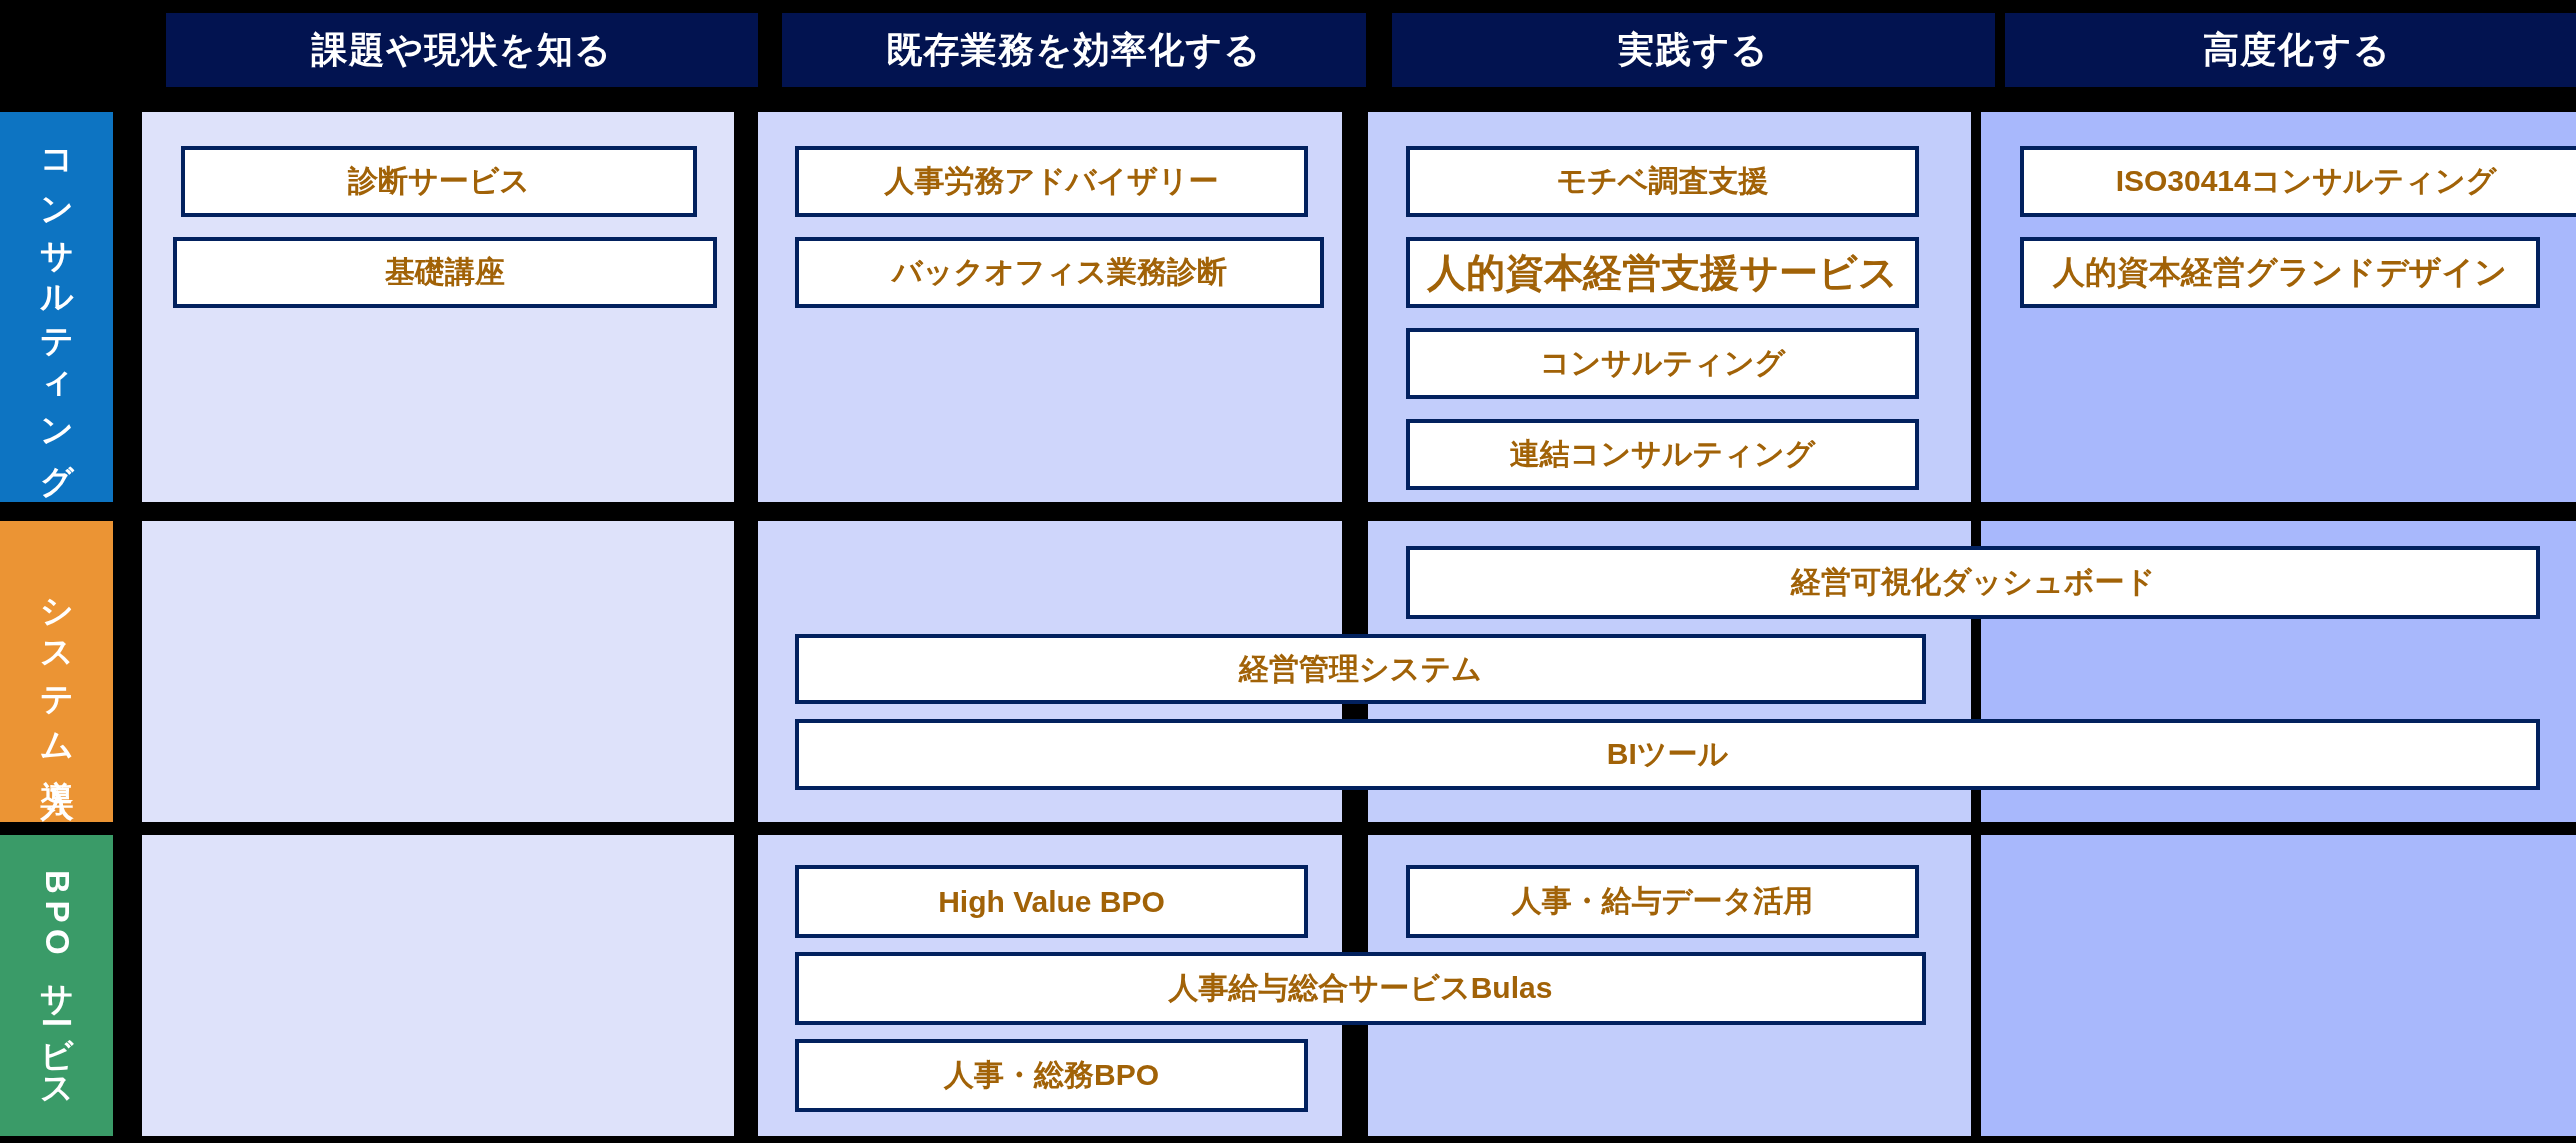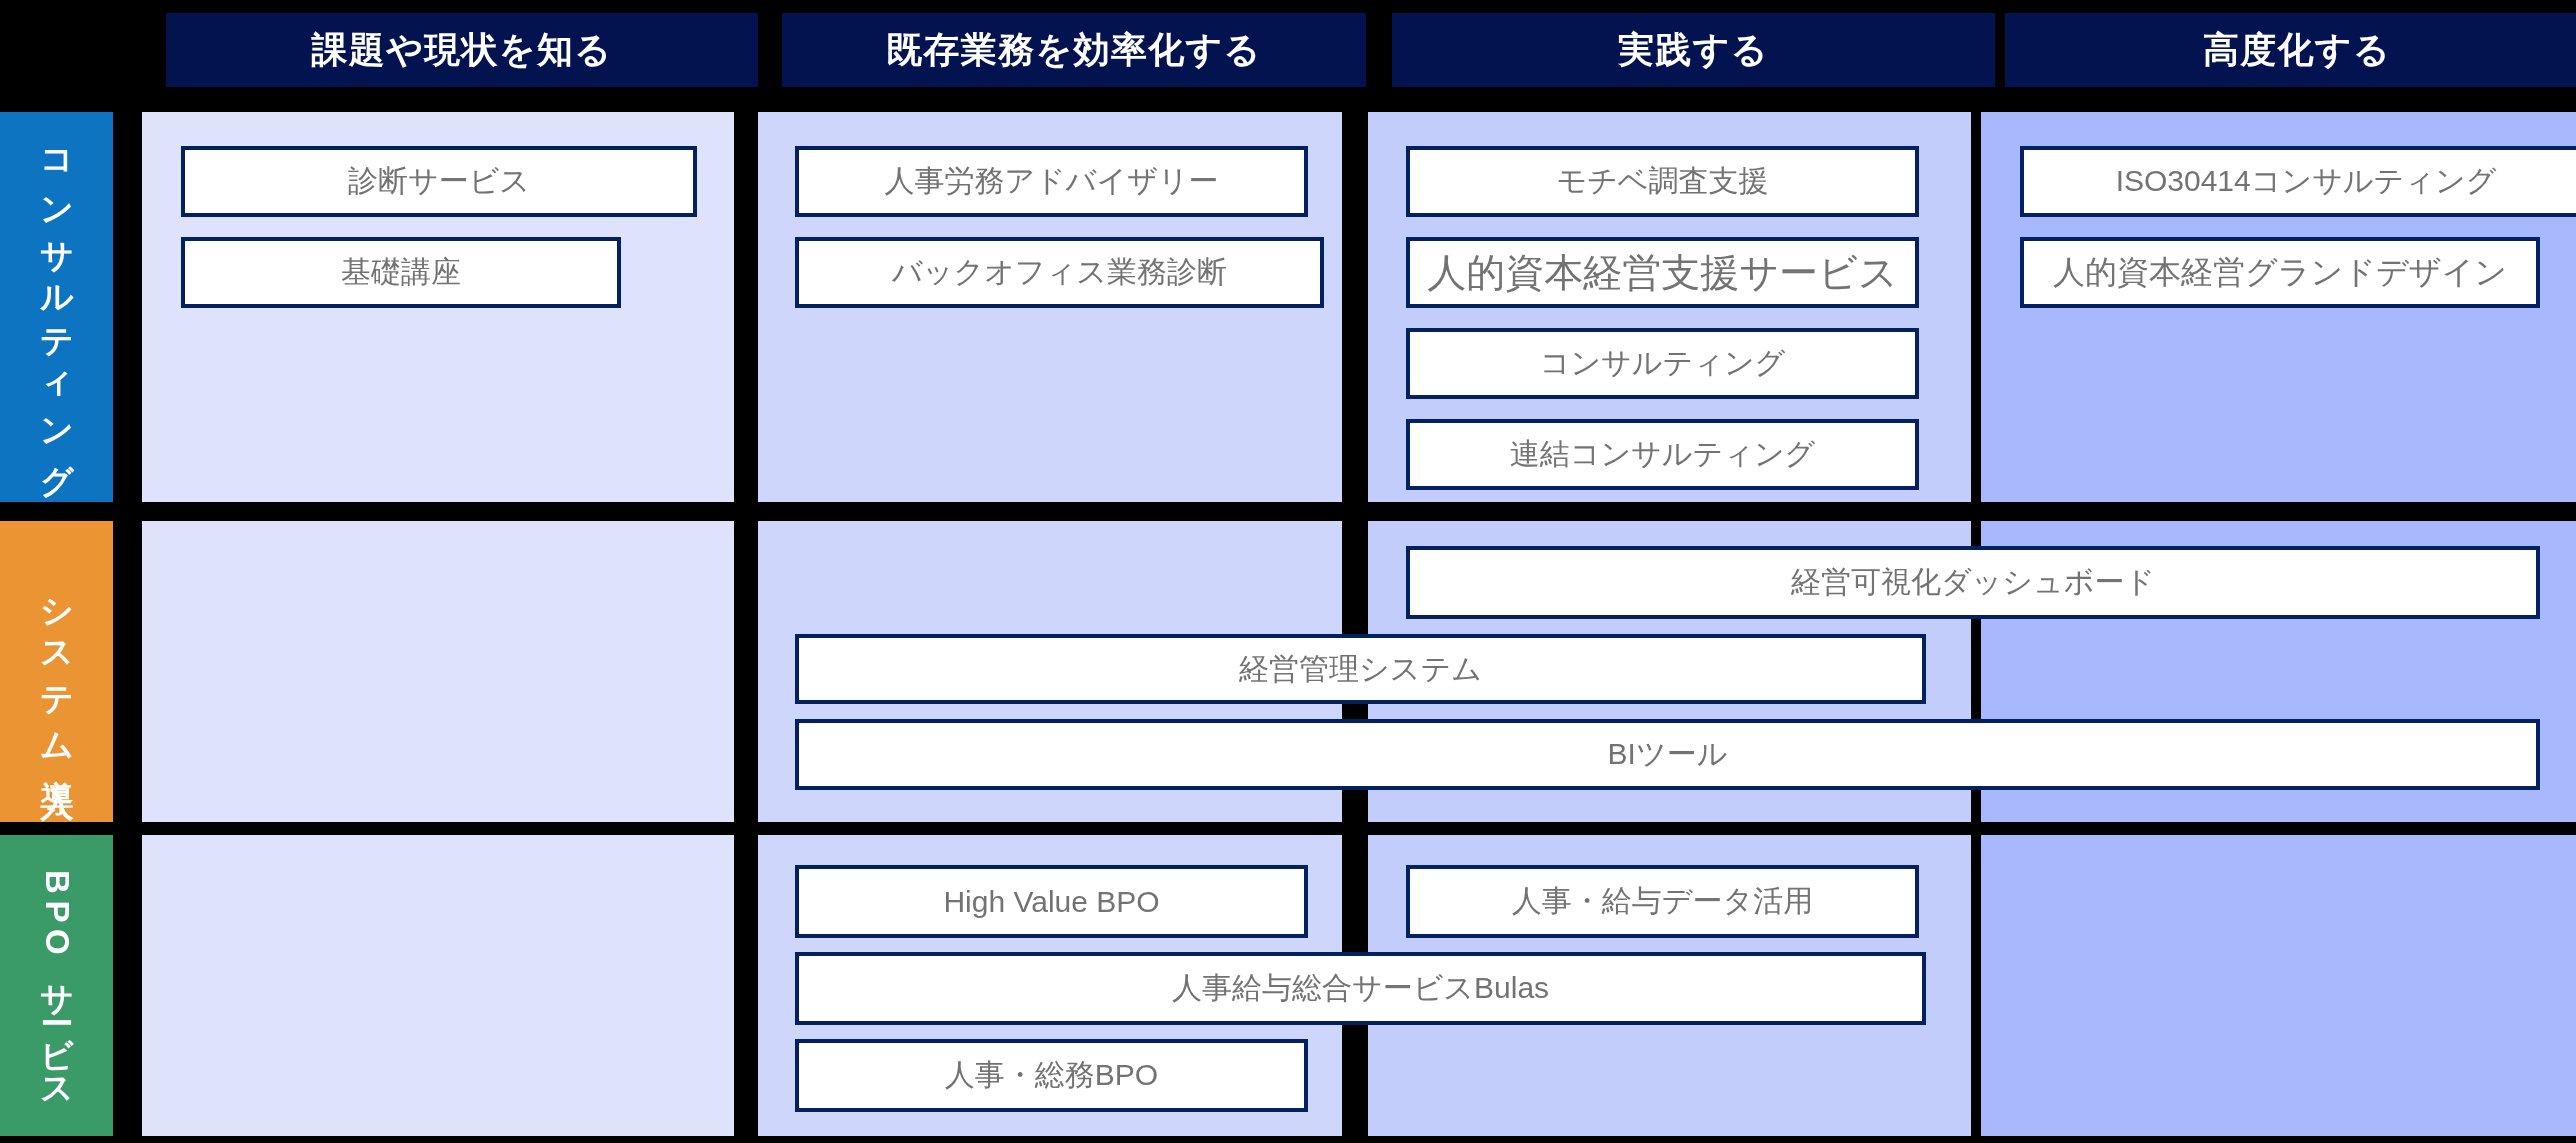--- a/index.html
+++ b/index.html
@@ -42,24 +42,24 @@
   .c4{left:1981px;width:595px;background:#a8b8fc}
   .r1{top:112px;height:390px}
   .r2{top:521px;height:301px}
   .r3{top:835px;height:301px}
 
   
   .box{
     position:absolute;background:#ffffff;
     border:4.6px solid #02215e;box-sizing:border-box;
     display:flex;align-items:center;justify-content:center;
-    font-size:30px;color:#737373;white-space:nowrap;
+    font-size:30px;color:#a16207;white-space:nowrap;font-weight:bold;
   }
   #b1{left:181px;top:146px;width:516px;height:71px}
-  #b2{left:181px;top:237px;width:440px;height:71px}
+  #b2{left:173px;top:237px;width:544px;height:71px}
   #b3{left:795px;top:146px;width:513px;height:71px}
   #b4{left:795px;top:237px;width:529px;height:71px}
   #b5{left:1406px;top:146px;width:513px;height:71px}
   #b6{left:1406px;top:237px;width:513px;height:71px;font-size:39px}
   #b7{left:1406px;top:328px;width:513px;height:71px}
   #b8{left:1406px;top:419px;width:513px;height:71px}
   #b9{left:2020px;top:146px;width:572px;height:71px}
   #b10{left:2020px;top:237px;width:520px;height:71px;font-size:32px}
   #b11{left:1406px;top:546px;width:1134px;height:73px}
   #b12{left:795px;top:634px;width:1131px;height:70px}

